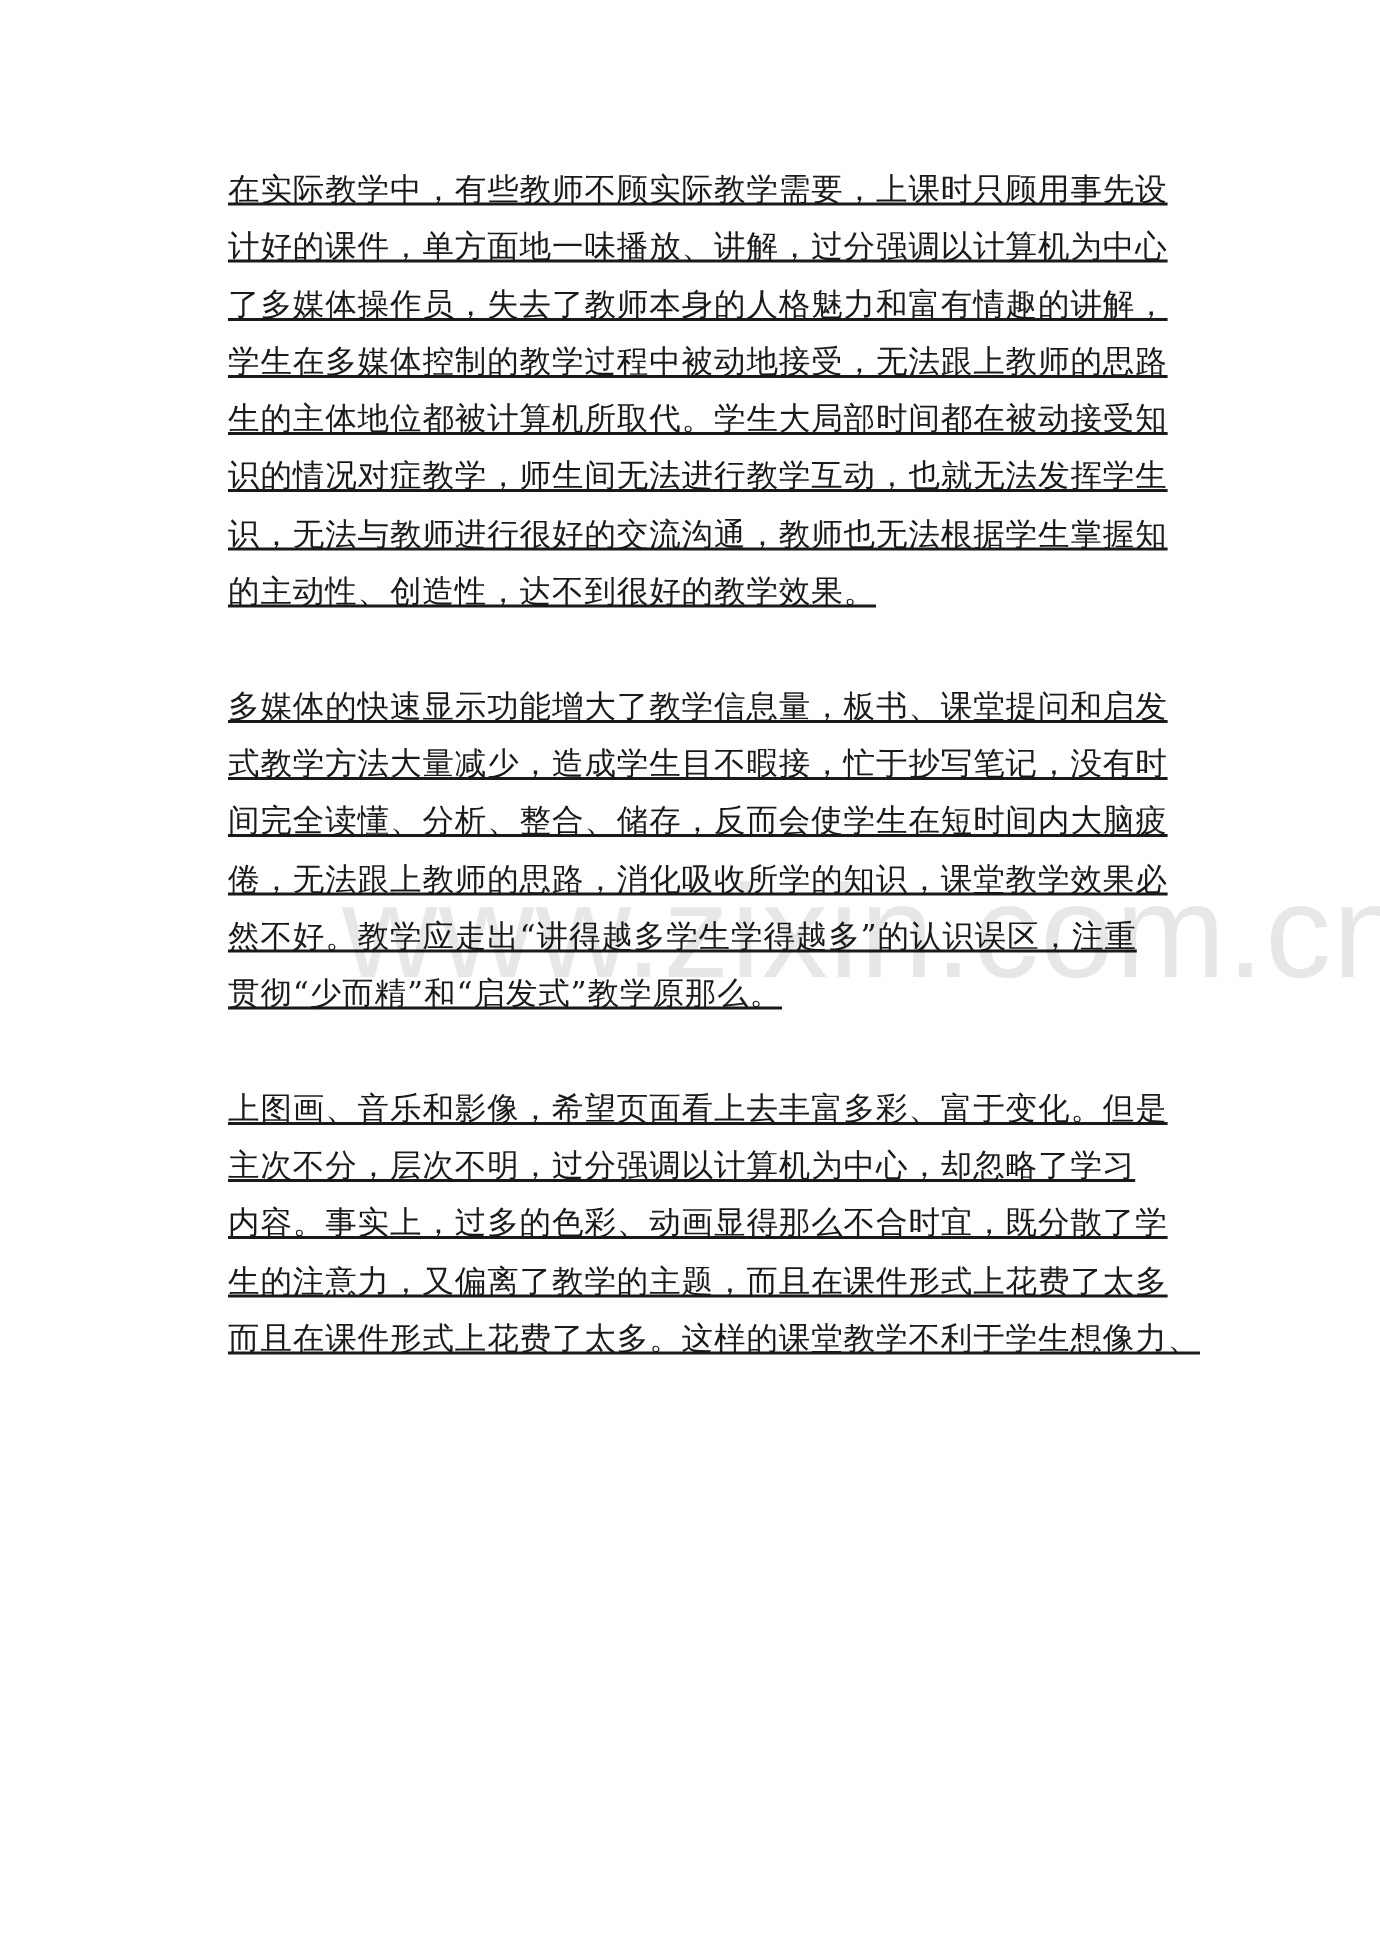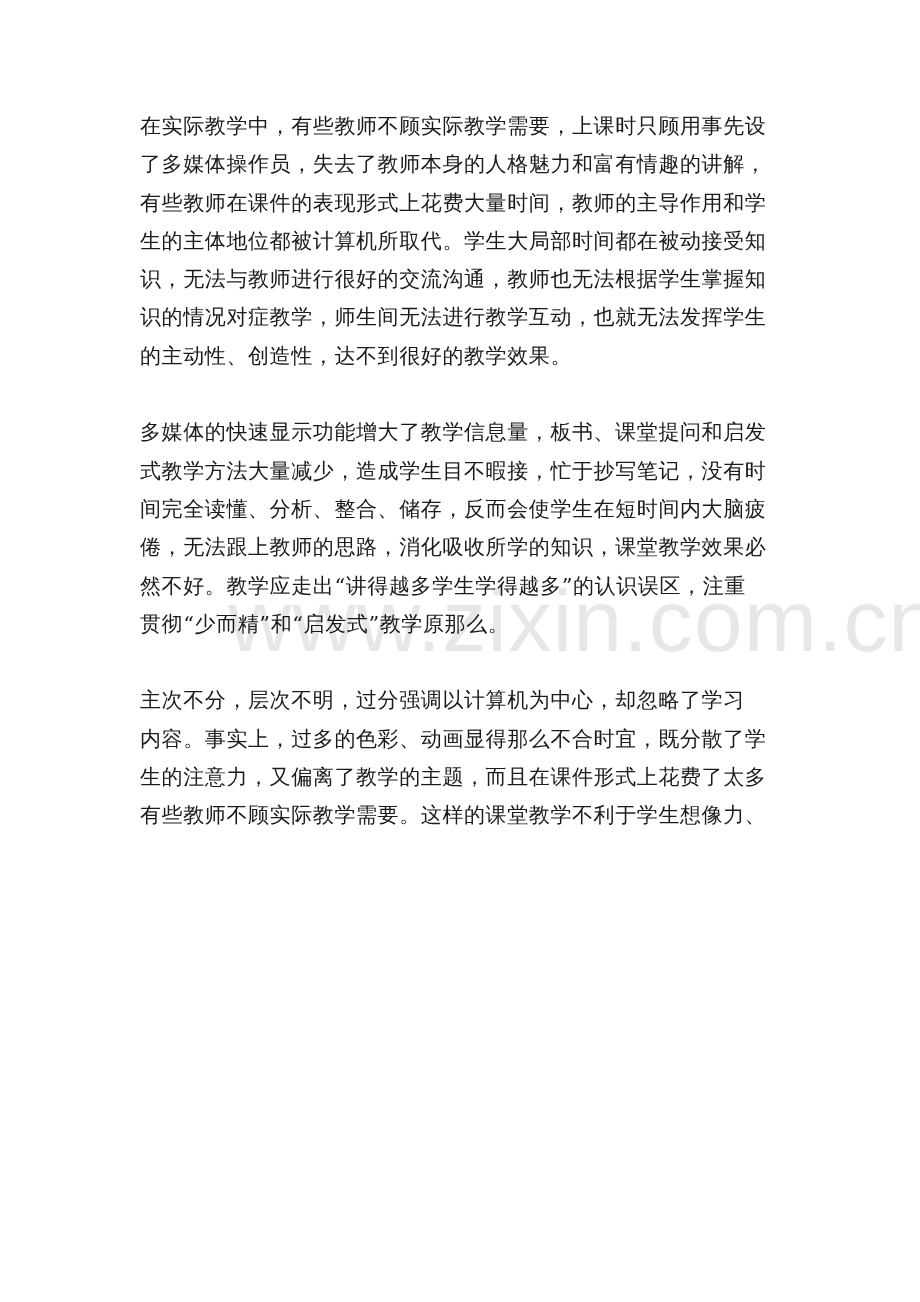--- a/index.html
+++ b/index.html
@@ -10,23 +10,24 @@
     body {
       width: 920px;
       height: 1302px;
       position: relative;
       overflow: hidden;
       font-family: "DejaVu Serif", "Liberation Serif", serif;
       color: #1a1a1a;
     }
     .page {
       position: absolute;
-      left: 140px;
+      left: 152px;
       top: 107px;
       width: 630px;
+      text-decoration: underline;
     }
     .para {
       margin: 0;
       font-size: 21px;
       line-height: 38.3px;
       letter-spacing: 0.6px;
     }
     .line {
       display: block;
       white-space: nowrap;
@@ -48,38 +49,40 @@
       white-space: nowrap;
       pointer-events: none;
     }
   </style>
 </head>
 <body>
 
 <div class="page">
   <p class="para">
     <span class="line">在实际教学中，有些教师不顾实际教学需要，上课时只顾用事先设</span>
+    <span class="line">计好的课件，单方面地一味播放、讲解，过分强调以计算机为中心</span>
     <span class="line">了多媒体操作员，失去了教师本身的人格魅力和富有情趣的讲解，</span>
-    <span class="line">有些教师在课件的表现形式上花费大量时间，教师的主导作用和学</span>
+    <span class="line">学生在多媒体控制的教学过程中被动地接受，无法跟上教师的思路</span>
     <span class="line">生的主体地位都被计算机所取代。学生大局部时间都在被动接受知</span>
+    <span class="line">识的情况对症教学，师生间无法进行教学互动，也就无法发挥学生</span>
     <span class="line">识，无法与教师进行很好的交流沟通，教师也无法根据学生掌握知</span>
-    <span class="line">识的情况对症教学，师生间无法进行教学互动，也就无法发挥学生</span>
     <span class="line">的主动性、创造性，达不到很好的教学效果。</span>
   </p>
   <div class="gap"></div>
   <p class="para">
     <span class="line">多媒体的快速显示功能增大了教学信息量，板书、课堂提问和启发</span>
     <span class="line">式教学方法大量减少，造成学生目不暇接，忙于抄写笔记，没有时</span>
     <span class="line">间完全读懂、分析、整合、储存，反而会使学生在短时间内大脑疲</span>
     <span class="line">倦，无法跟上教师的思路，消化吸收所学的知识，课堂教学效果必</span>
     <span class="line">然不好。教学应走出“讲得越多学生学得越多”的认识误区，注重</span>
     <span class="line">贯彻“少而精”和“启发式”教学原那么。</span>
   </p>
   <div class="gap"></div>
   <p class="para">
+    <span class="line">上图画、音乐和影像，希望页面看上去丰富多彩、富于变化。但是</span>
     <span class="line">主次不分，层次不明，过分强调以计算机为中心，却忽略了学习</span>
     <span class="line">内容。事实上，过多的色彩、动画显得那么不合时宜，既分散了学</span>
     <span class="line">生的注意力，又偏离了教学的主题，而且在课件形式上花费了太多</span>
-    <span class="line">有些教师不顾实际教学需要。这样的课堂教学不利于学生想像力、</span>
+    <span class="line">而且在课件形式上花费了太多。这样的课堂教学不利于学生想像力、</span>
   </p>
 </div>
 
 <div class="watermark">www.zixin.com.cn</div>
 
 </body></html>

